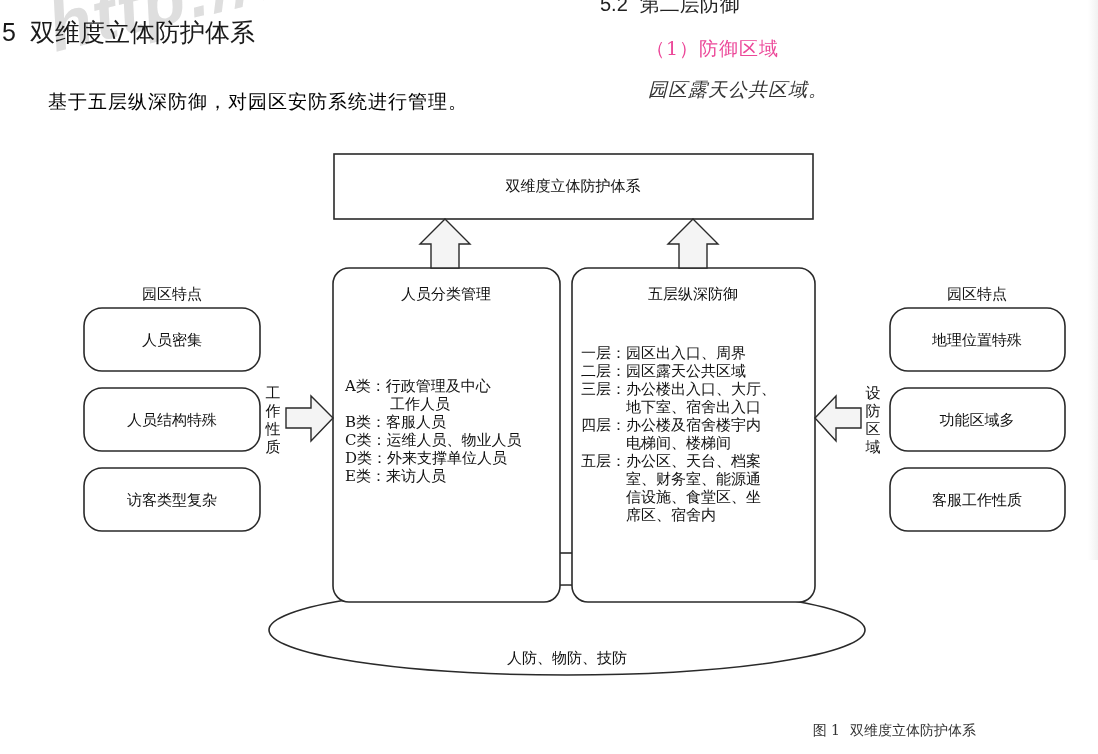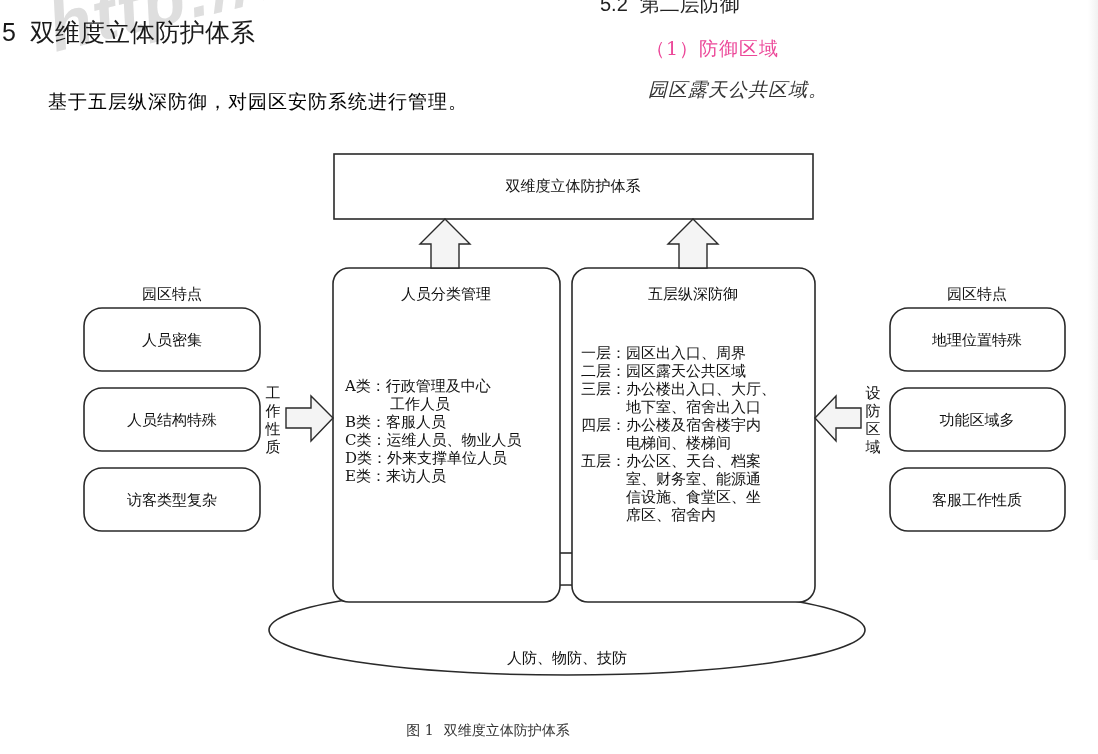--- a/index.html
+++ b/index.html
@@ -21,21 +21,21 @@
   .h2 { left: 600px; top: -9px; font-size: 20px; color: #222; }
   .h2 .num { font-family: "Liberation Sans", sans-serif; margin-right: 12px; }
   .sub { left: 646px; top: 36px; font-size: 19px; color: #ec4899; letter-spacing: 1px; }
   .para-right { left: 648px; top: 77px; font-size: 19px; color: #333; letter-spacing: 1px; font-style: italic; }
   .right-strip {
     position: absolute; right: 0; top: 0; width: 10px; height: 560px;
     background: linear-gradient(to right, #ffffff, #f1f1f1);
   }
   svg.diagram { position: absolute; left: 0; top: 0; }
   .box-text { font-size: 15px; color: #111; }
-  .caption { left: 0; width: 976px; top: 722px; text-align: center; font-size: 14px; color: #333; }
+  .caption { left: 0; width: 976px; top: 722px; text-align: right; font-size: 14px; color: #333; }
   .caption .fig { margin-right: 10px; }
 </style>
 </head>
 <body>
 
 <div class="watermark">http://www.</div>
 
 <div class="abs h1">
   <span class="num">5</span><span>双维度立体防护体系</span>
 </div>

